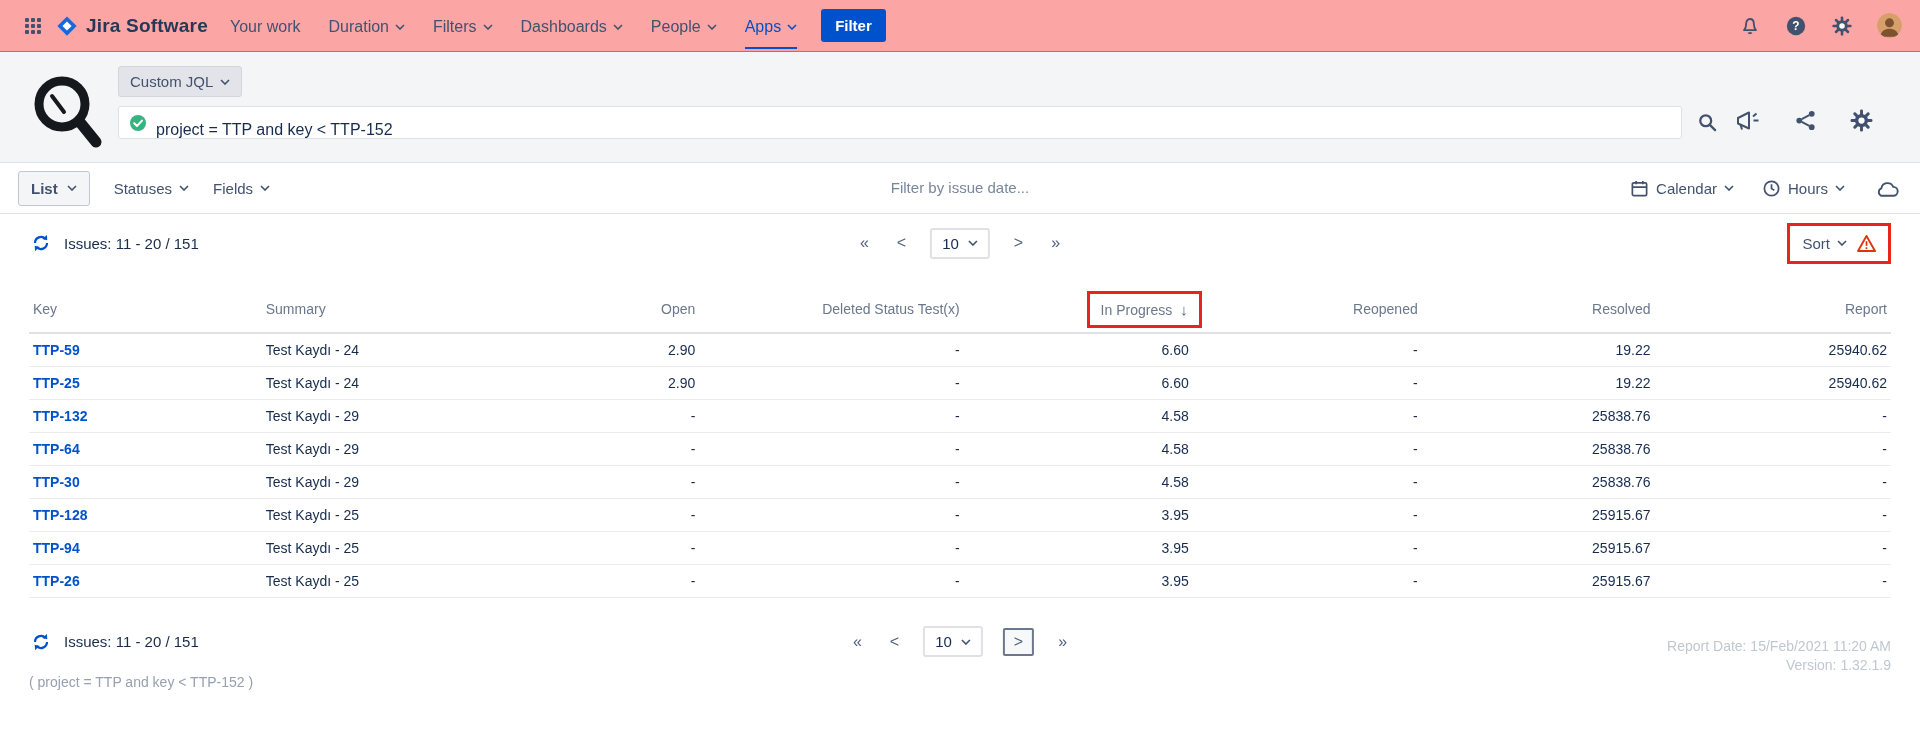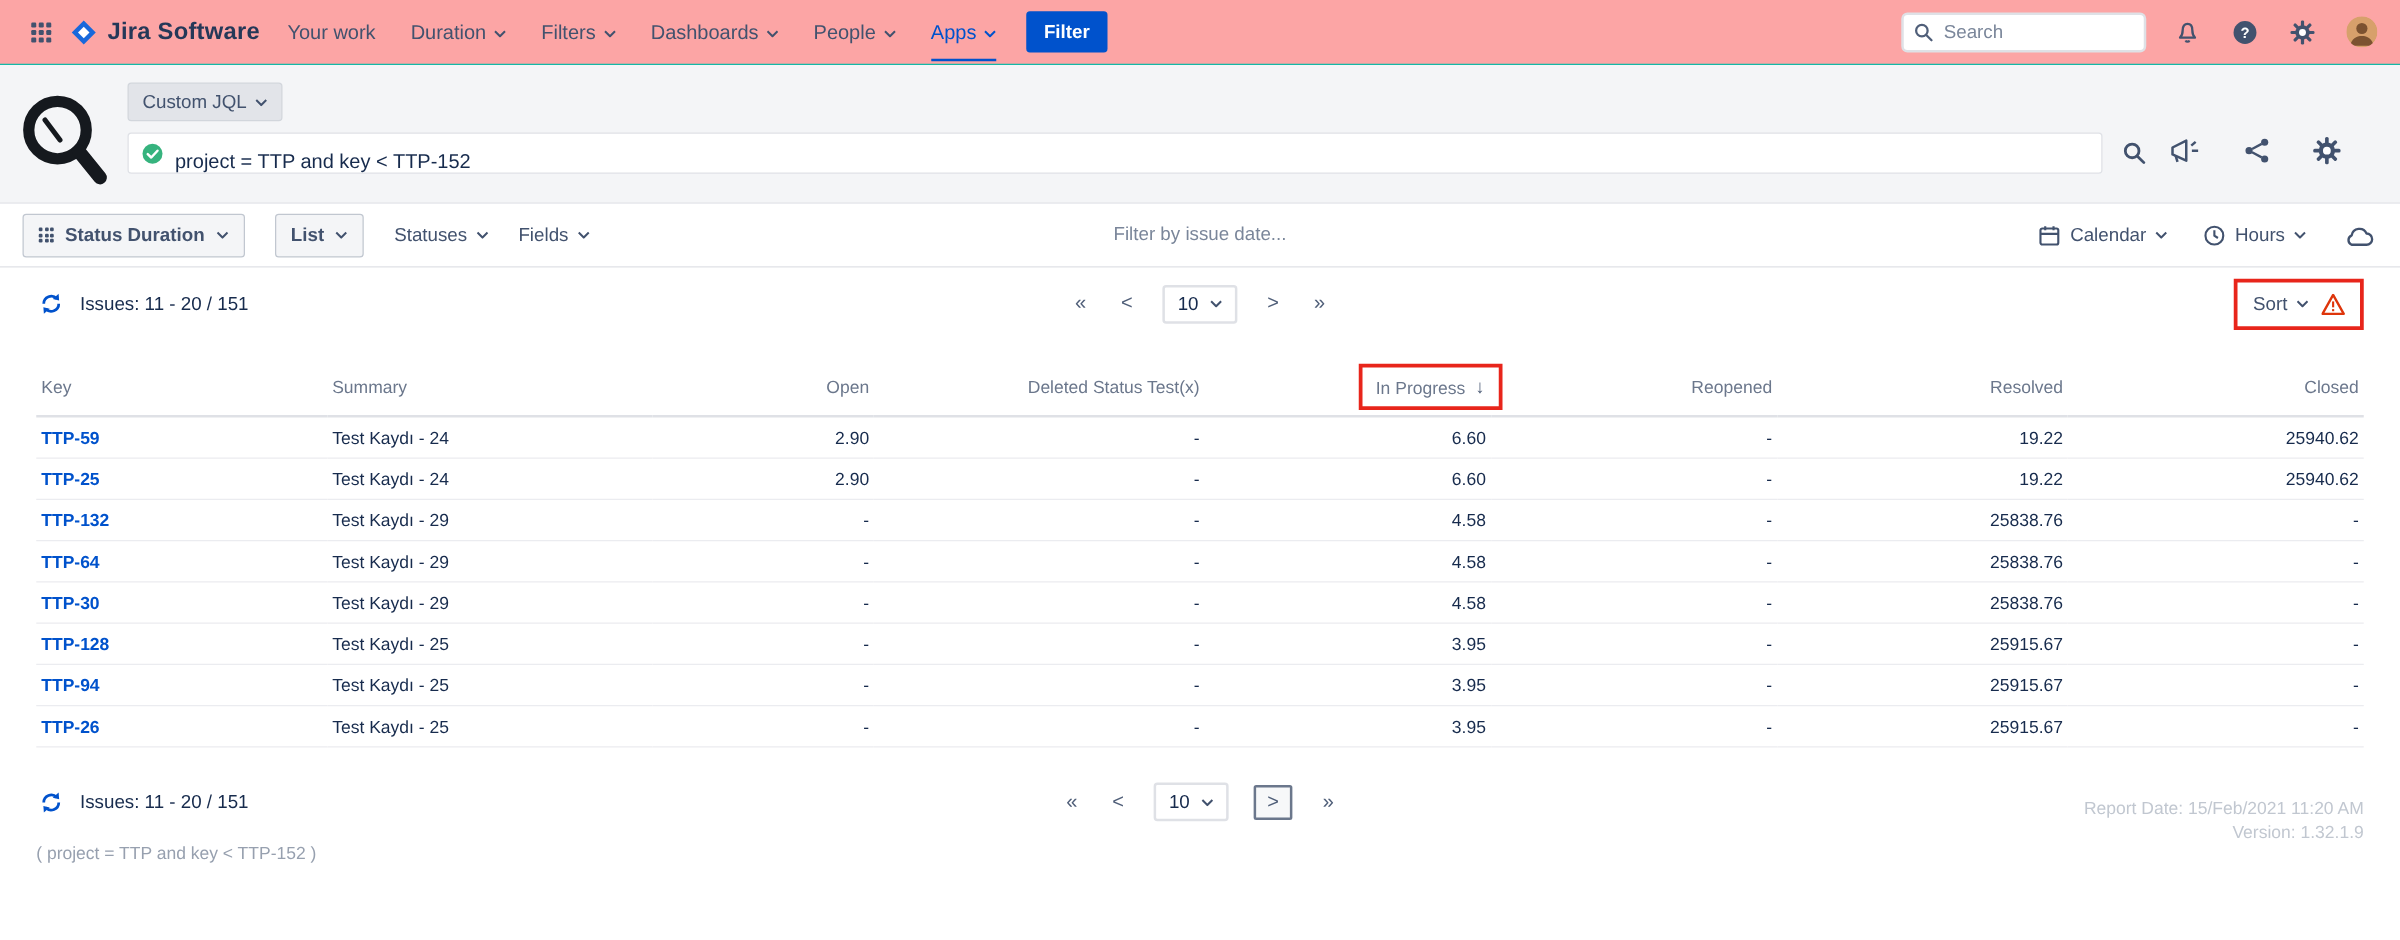--- a/index.html
+++ b/index.html
@@ -25,21 +25,21 @@
   .create-btn { background: #0052CC; color: #fff; font-size: 15px; font-weight: bold; border: none; border-radius: 3px; padding: 8px 14px; cursor: pointer; }
   .nav-right { margin-left: auto; display: flex; align-items: center; gap: 20px; }
   .nav-search { width: 196px; height: 32px; border: 2px solid #DFE1E6; border-radius: 5px; display: flex; align-items: center; gap: 8px; padding: 0 8px; background: #fff; }
   .nav-search input { border: none; outline: none; flex: 1; font-size: 15px; color: #172B4D; font-family: inherit; width: 100%; background: transparent; }
   .nav-search input::placeholder { color: #7A869A; }
   .icon-btn { background: none; border: none; cursor: pointer; padding: 2px; display: flex; align-items: center; }
   .avatar { width: 29px; height: 29px; border-radius: 50%; overflow: hidden; cursor: pointer; border: 2px solid transparent; }
   .chev path { stroke: #42526E; }
 
   
-  .jql-section { height: 111px; background: #F4F5F7; border-bottom: 1px solid #DFE1E6; display: flex; align-items: flex-start; padding: 12px 20px 0 16px; gap: 14px; }
+  .jql-section { height: 111px; background: #F4F5F7; border-bottom: 1px solid #DFE1E6; display: flex; align-items: flex-start; padding: 12px 20px 0 32px; gap: 14px; }
   .jql-logo { margin-top: 10px; }
   .jql-main { flex: 1; display: flex; flex-direction: column; gap: 9px; padding-top: 2px; }
   .jql-chip { align-self: flex-start; display: flex; align-items: center; gap: 7px; background: #E2E4E9; border: 1px solid #D2D6DC; border-radius: 3px; padding: 6px 11px; font-size: 15px; color: #42526E; cursor: pointer; }
   .jql-input-row { display: flex; align-items: center; gap: 14px; }
   .jql-input { flex: 1; height: 33px; background: #fff; border: 1px solid #DFE1E6; border-radius: 3px; display: flex; align-items: center; gap: 9px; padding: 0 10px; }
   .jql-input input { border: none; outline: none; flex: 1; font-size: 16px; color: #172B4D; font-family: inherit; background: transparent; margin-top: 15px; }
   .jql-actions { display: flex; align-items: center; gap: 28px; margin-top: 42px; padding-right: 24px; }
 
   
   .toolbar { height: 51px; background: #fff; border-bottom: 1px solid #DFE1E6; display: flex; align-items: center; padding: 0 18px; gap: 24px; position: relative; }
@@ -132,29 +132,20 @@
     <span class="navitem active">
         <span>Apps</span>
         <svg class="chev" width="10" height="6" viewBox="0 0 10 6" fill="none">
           <path d="M1 1 L5 5 L9 1" stroke-width="1.6"></path>
         </svg>
       </span>
   </nav>
   <button class="create-btn">Filter</button>
 
   <div class="nav-right">
-    <div class="nav-search">
-      <span>
-        <svg width="16" height="16" viewBox="0 0 16 16">
-            <circle cx="6.5" cy="6.5" r="4.6" fill="none" stroke="#505F79" stroke-width="1.8"></circle>
-            <path d="M10.2 10.2 L14.2 14.2" stroke="#505F79" stroke-width="1.8" stroke-linecap="round"></path>
-          </svg>
-      </span>
-      <input placeholder="Search" style="">
-    </div>
     <button class="icon-btn">
       <svg width="22" height="22" viewBox="0 0 24 24" fill="none" stroke="#42526E" stroke-width="2">
           <path d="M18.5 16.5 H5.5 C7.2 14.8 7.8 13 7.8 9.8 C7.8 6.6 9.4 4.4 12 4.4 C14.6 4.4 16.2 6.6 16.2 9.8 C16.2 13 16.8 14.8 18.5 16.5 Z" stroke-linejoin="round"></path>
           <path d="M10.3 19 a1.9 1.9 0 0 0 3.4 0"></path>
         </svg>
     </button>
     <button class="icon-btn">
       <svg width="22" height="22" viewBox="0 0 24 24">
           <circle cx="12" cy="12" r="10" fill="#42526E"></circle>
           <text x="12" y="16.6" text-anchor="middle" font-size="13" font-weight="bold" fill="#fff">?</text>
@@ -237,37 +228,20 @@
           <rect x="10.6" y="1.5" width="2.8" height="21" rx="1.2" transform="rotate(45 12 12)"></rect>
           <rect x="10.6" y="1.5" width="2.8" height="21" rx="1.2" transform="rotate(-45 12 12)"></rect>
           <circle cx="12" cy="12" r="6.3"></circle>
           <circle cx="12" cy="12" r="3" fill="#fff"></circle>
         </svg>
     </button>
   </div>
 </section>
 
 <section class="toolbar">
-  <span class="btn-chip">
-    <span class="grid-icon small">
-        <i></i>
-        <i></i>
-        <i></i>
-        <i></i>
-        <i></i>
-        <i></i>
-        <i></i>
-        <i></i>
-        <i></i>
-      </span>
-    <span>Status Duration</span>
-    <svg class="chev" width="10" height="6" viewBox="0 0 10 6" fill="none">
-        <path d="M1 1 L5 5 L9 1" stroke-width="1.6"></path>
-      </svg>
-  </span>
   <span class="btn-chip">
     <span>List</span>
     <svg class="chev" width="10" height="6" viewBox="0 0 10 6" fill="none">
         <path d="M1 1 L5 5 L9 1" stroke-width="1.6"></path>
       </svg>
   </span>
   <span class="dd">
     <span>Statuses</span>
     <svg class="chev" width="10" height="6" viewBox="0 0 10 6" fill="none">
         <path d="M1 1 L5 5 L9 1" stroke-width="1.6"></path>
@@ -372,21 +346,21 @@
       <th>Open</th>
       <th>Deleted Status Test(x)</th>
       <th>
         <span class="hdr-annotated">
           <span>In Progress</span>
           <span class="sort-arrow">↓</span>
         </span>
       </th>
       <th>Reopened</th>
       <th>Resolved</th>
-      <th>Closed</th>
+      <th>Report</th>
     </tr>
   </thead>
   <tbody>
       <tr>
         <td class="left"><a href="#" class="key-link">TTP-59</a></td>
         <td class="left">Test Kaydı - 24</td>
         <td>2.90</td>
         <td>-</td>
         <td>6.60</td>
         <td>-</td>

